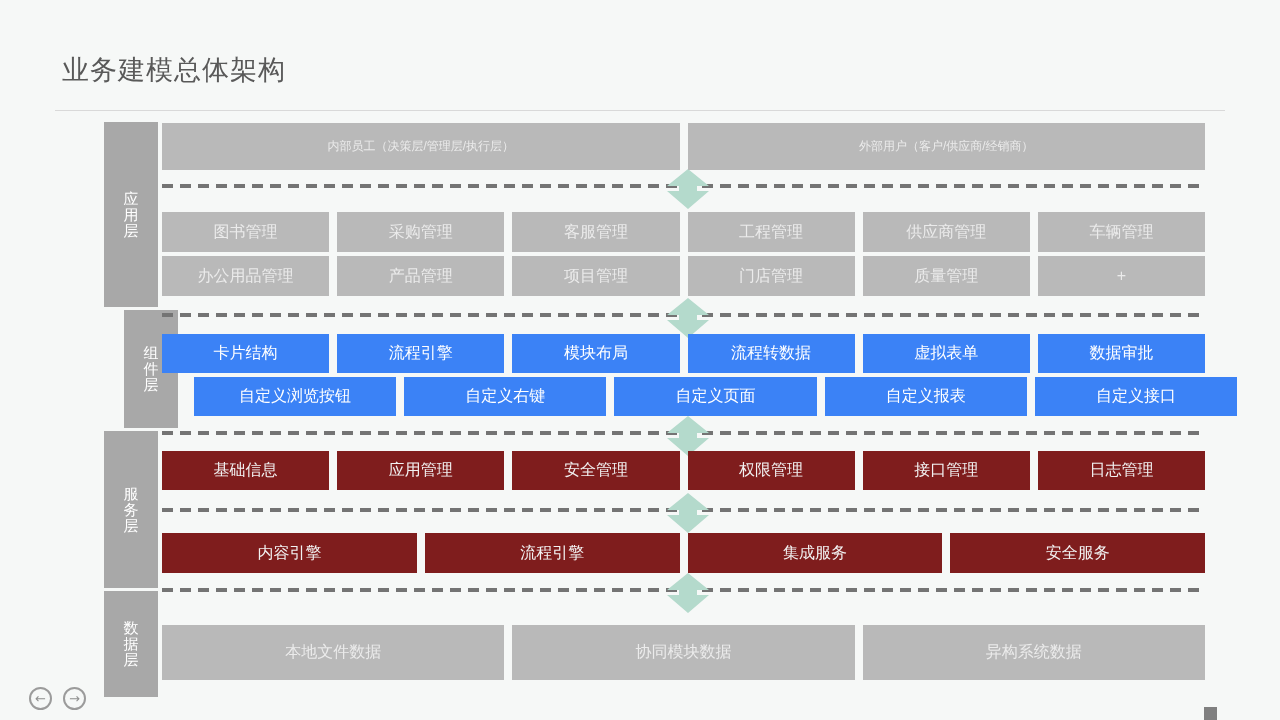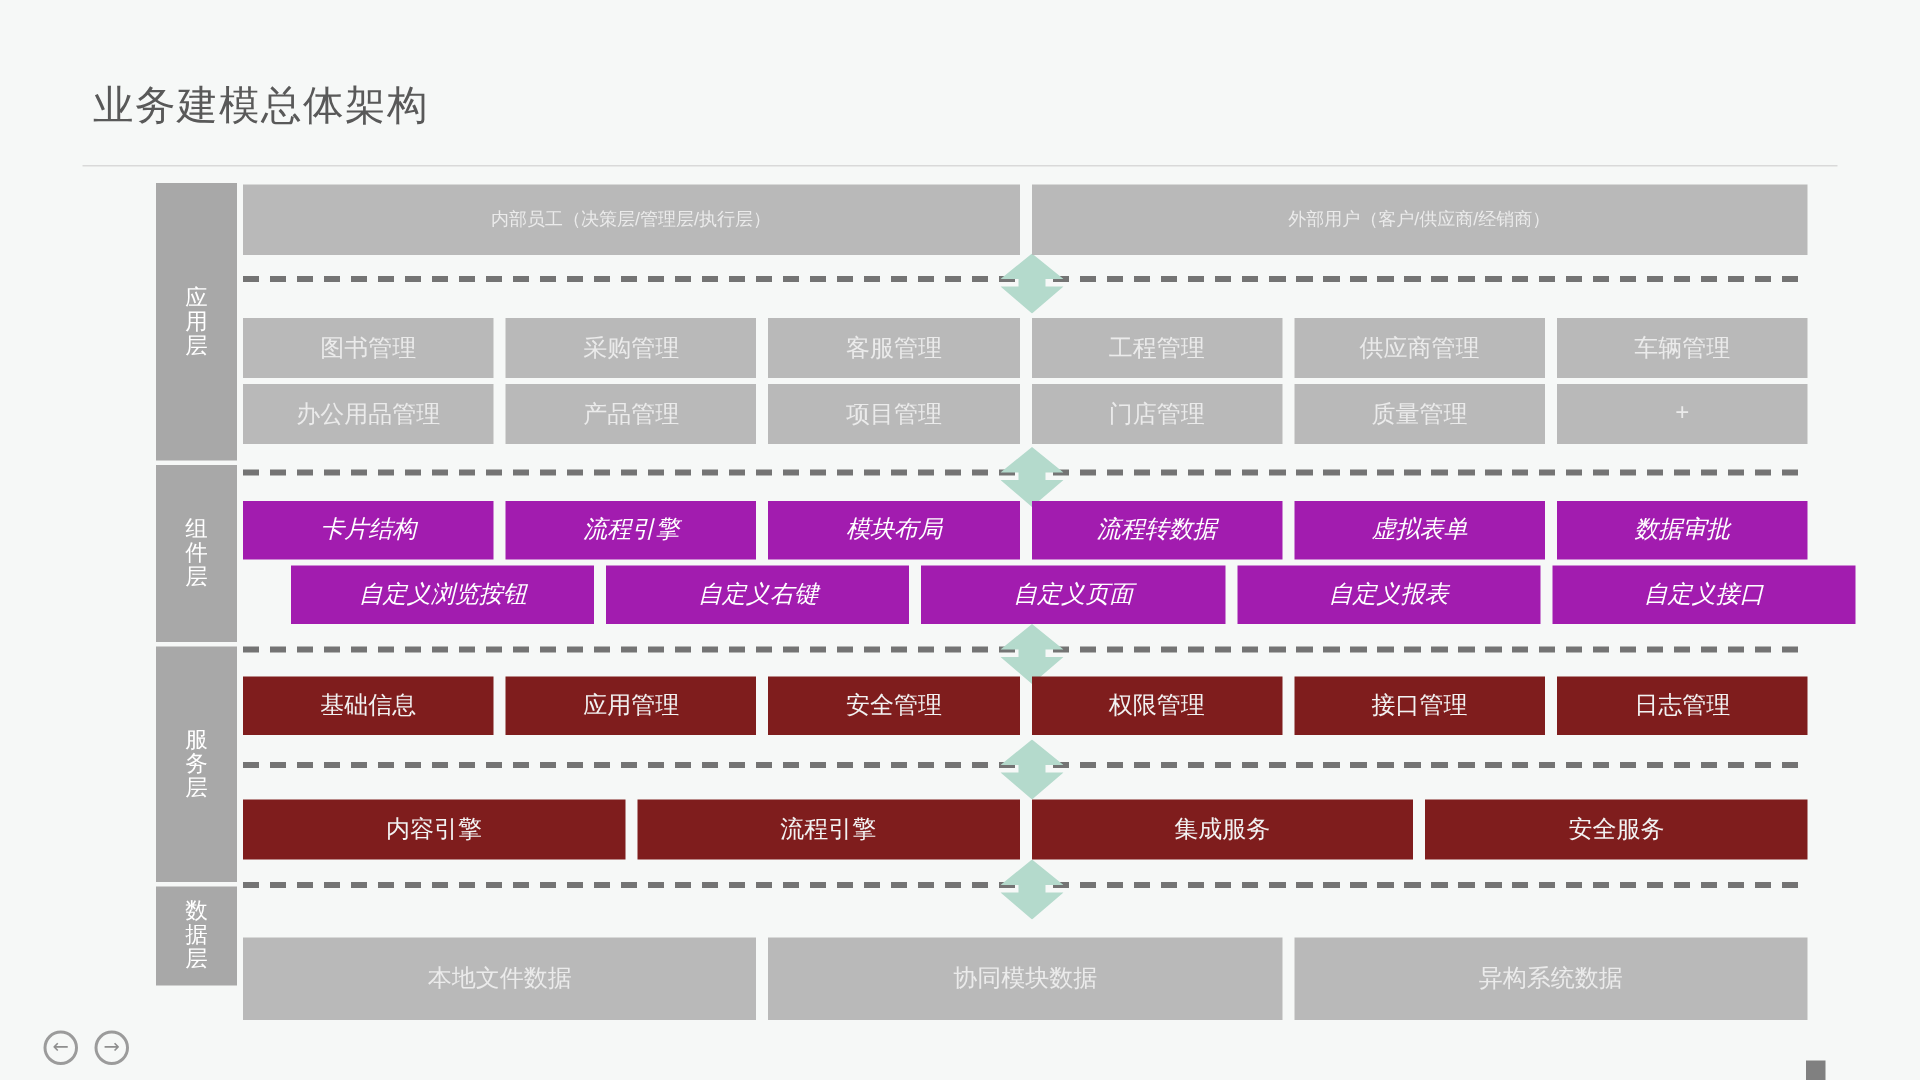--- a/index.html
+++ b/index.html
@@ -21,35 +21,35 @@
   .layer-tab {
     position: absolute; left: 104px; width: 54px;
     background: #a8a8a8; color: #ffffff;
     display: flex; align-items: center; justify-content: center;
   }
   .layer-tab span {
     display: block; width: 17px; text-align: center;
     font-size: 15px; line-height: 16px; word-break: break-all;
   }
   .layer-app      { top: 122px; height: 185px; }
-  .layer-comp     { top: 310px; height: 118px; }
+  .layer-comp     { top: 310px; height: 118px; margin-left: 20px; }
   .layer-svc      { top: 431px; height: 157px; }
-  .layer-data     { top: 591px; height: 66px;  }
+  .layer-data     { top: 591px; height: 106px;  }
 
   
   .row {
     position: absolute; left: 162px; width: 1043px;
     display: flex; gap: 8px; z-index: 2;
   }
   .box {
     flex: 1; display: flex; align-items: center; justify-content: center;
     font-size: 16px; text-align: center; white-space: nowrap;
   }
   .box.light { background: #b9b9b9; color: #ebebeb; }
-  .box.blue  { background: #a21caf; color: #ffffff; font-style: italic; }
+  .box.blue  { background: #3b82f6; color: #ffffff; }
   .box.dark  { background: #7f1d1d; color: #f2f2f2; }
 
   .row-users   { top: 123px; height: 47px; }
   .row-users .box { font-size: 12px; }
   .row-app1    { top: 212px; height: 40px; }
   .row-app2    { top: 256px; height: 40px; }
   .row-comp1   { top: 334px; height: 39px; }
   .row-comp2   { top: 377px; height: 39px; margin-left: 32px; }
   .row-svc     { top: 451px; height: 39px; }
   .row-engines { top: 533px; height: 40px; }

